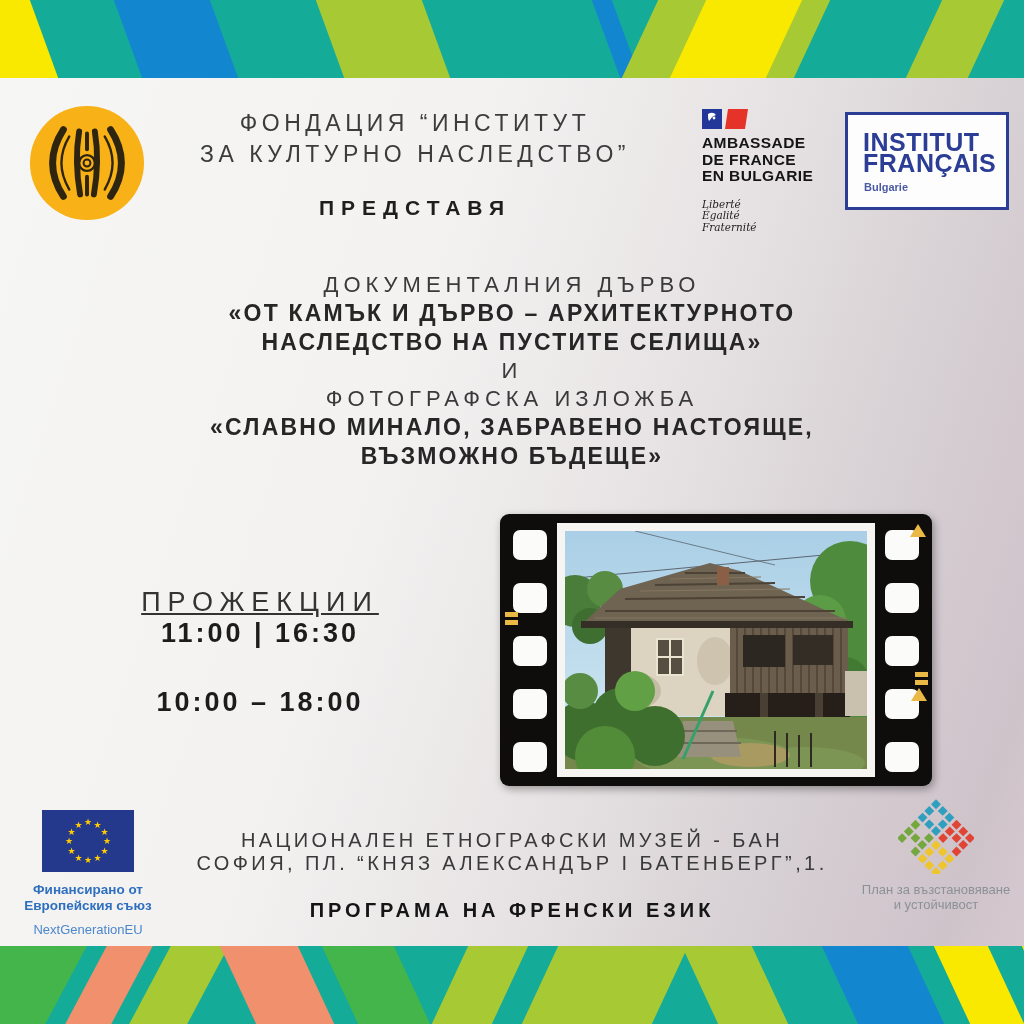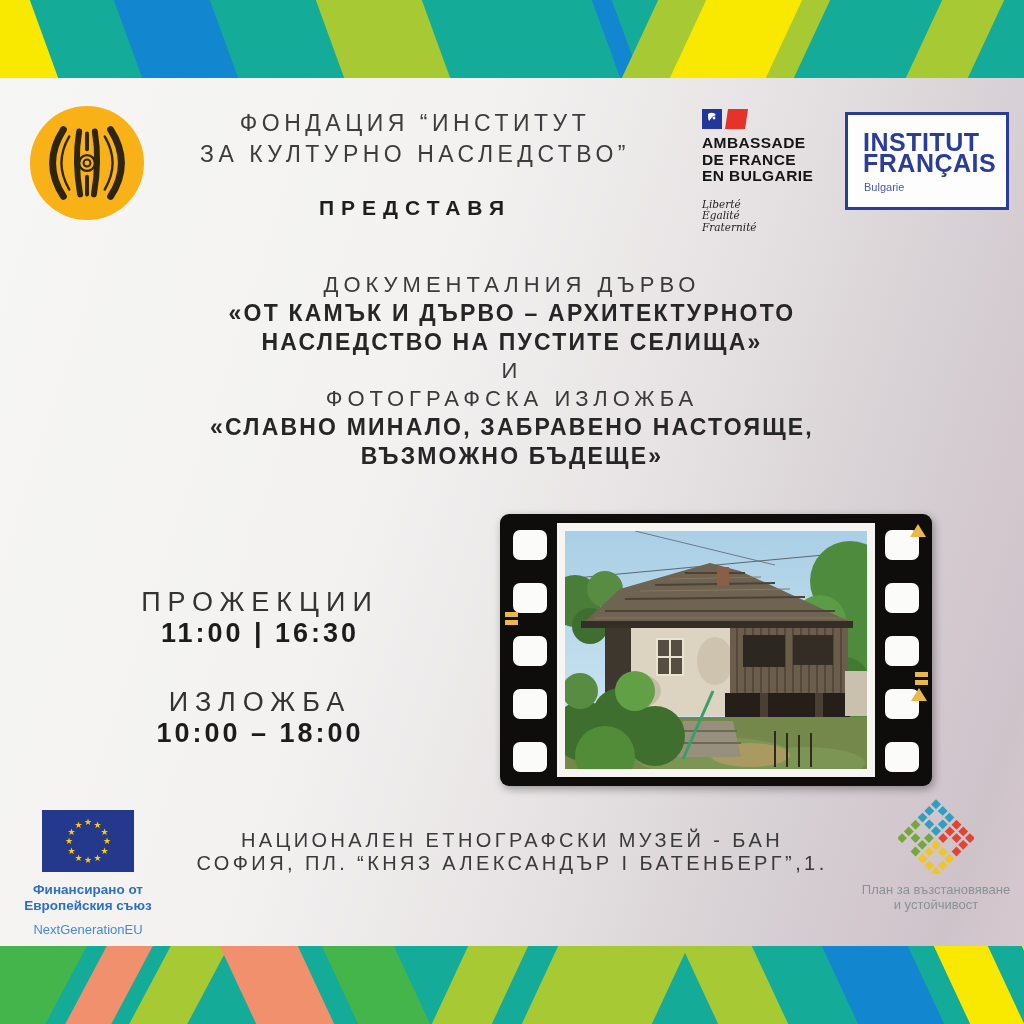--- a/index.html
+++ b/index.html
@@ -42,29 +42,29 @@
     color:#3c3c3c;font-size:23px;letter-spacing:4.5px;line-height:31px;}
   .presents{position:absolute;left:150px;width:530px;top:196px;text-align:center;
     color:#1e1e1e;font-size:21px;font-weight:bold;letter-spacing:7px;}
   .embassy{position:absolute;left:702px;top:108px;width:135px;}
   .embassy-name{color:#141414;font-weight:bold;font-size:15.5px;line-height:16.5px;letter-spacing:.4px;}
   .motto{margin-top:14px;font-family:"DejaVu Serif",serif;font-style:italic;font-size:10.5px;line-height:11.5px;color:#222;}
   .institut-box{position:absolute;left:845px;top:112px;width:158px;height:92px;
     border:3px solid #2b3d94;background:#fdfdfd;color:#2b3d94;}
   .if-l1{position:absolute;left:15px;top:13px;font-weight:bold;font-size:25px;letter-spacing:.5px;}
   .if-l2{position:absolute;left:15px;top:34px;font-weight:bold;font-size:25px;letter-spacing:.5px;}
-  .if-sub{position:absolute;left:16px;top:66px;font-size:11px;font-weight:normal;opacity:.85;}
+  .if-sub{position:absolute;left:16px;top:66px;font-size:11px;font-weight:bold;opacity:.85;}
   
   .titles{position:absolute;left:0;width:1024px;top:271px;text-align:center;color:#3a3a3a;}
   .label-line{font-size:22px;letter-spacing:5px;line-height:28px;}
   .bold-line{font-size:23px;font-weight:bold;letter-spacing:2.2px;line-height:29px;color:#262626;}
   
   .schedule{position:absolute;left:55px;top:521px;width:410px;text-align:center;color:#1c1c1c;}
   .date{font-size:31px;font-weight:bold;letter-spacing:8px;}
-  .sched-label{font-size:27px;letter-spacing:7px;color:#333;}
+  .sched-label{font-size:27px;letter-spacing:7px;color:#333;text-decoration:underline;}
   .sched-time{font-size:27px;font-weight:bold;letter-spacing:3px;}
   .gap1{height:66px;} .gap2{height:38px;}
   
   .filmstrip{position:absolute;left:500px;top:514px;width:432px;height:272px;background:#0e0d0c;
     border-radius:9px;box-shadow:2px 3px 8px rgba(0,0,0,.35);}
   .holes{position:absolute;top:0;bottom:0;width:34px;}
   .holes.left{left:13px;} .holes.right{right:13px;}
   .hole{position:absolute;left:0;width:34px;height:30px;background:#fbfbfa;border-radius:7px;}
   .mat{position:absolute;left:57px;right:57px;top:9px;bottom:9px;background:#f6f5f1;}
   .photo{position:absolute;left:8px;top:8px;right:8px;bottom:8px;overflow:hidden;}
@@ -155,21 +155,20 @@
     <div class="label-line">ФОТОГРАФСКА ИЗЛОЖБА</div>
     <div class="bold-line">«СЛАВНО МИНАЛО, ЗАБРАВЕНО НАСТОЯЩЕ,</div>
     <div class="bold-line">ВЪЗМОЖНО БЪДЕЩЕ»</div>
   </div>
 
   <div class="schedule">
     <div class="gap1"></div>
     <div class="sched-label">ПРОЖЕКЦИИ</div>
     <div class="sched-time">11:00 | 16:30</div>
     <div class="gap2"></div>
-    <div class="sched-label">ИЗЛОЖБА</div>
     <div class="sched-time">10:00 – 18:00</div>
   </div>
 
   <div class="filmstrip">
     <div class="holes left">
       <div class="hole" style="top:16px"></div>
       <div class="hole" style="top:69px"></div>
       <div class="hole" style="top:122px"></div>
       <div class="hole" style="top:175px"></div>
       <div class="hole" style="top:228px"></div>
@@ -302,20 +301,21 @@
       <div>Финансирано от</div>
       <div>Европейския съюз</div>
     </div>
     <div class="eu-next">NextGenerationEU</div>
   </div>
 
   <div class="venue">
     <div>НАЦИОНАЛЕН ЕТНОГРАФСКИ МУЗЕЙ - БАН</div>
     <div>СОФИЯ, ПЛ. “КНЯЗ АЛЕКСАНДЪР I БАТЕНБЕРГ”,1.</div>
   </div>
+  <div class="program">ПРОГРАМА НА ФРЕНСКИ ЕЗИК</div>
 
   <div class="plan-block">
     <svg width="76" height="76" viewBox="0 0 76 76">
       <g transform="rotate(45 38 38)">
         <g fill="#2f9fc0">
           <rect x="12" y="12" width="7" height="7"></rect>
             <rect x="21.5" y="12" width="7" height="7"></rect>
             <rect x="31" y="12" width="7" height="7"></rect>
           <rect x="12" y="21.5" width="7" height="7"></rect>
             <rect x="31" y="21.5" width="7" height="7"></rect>

